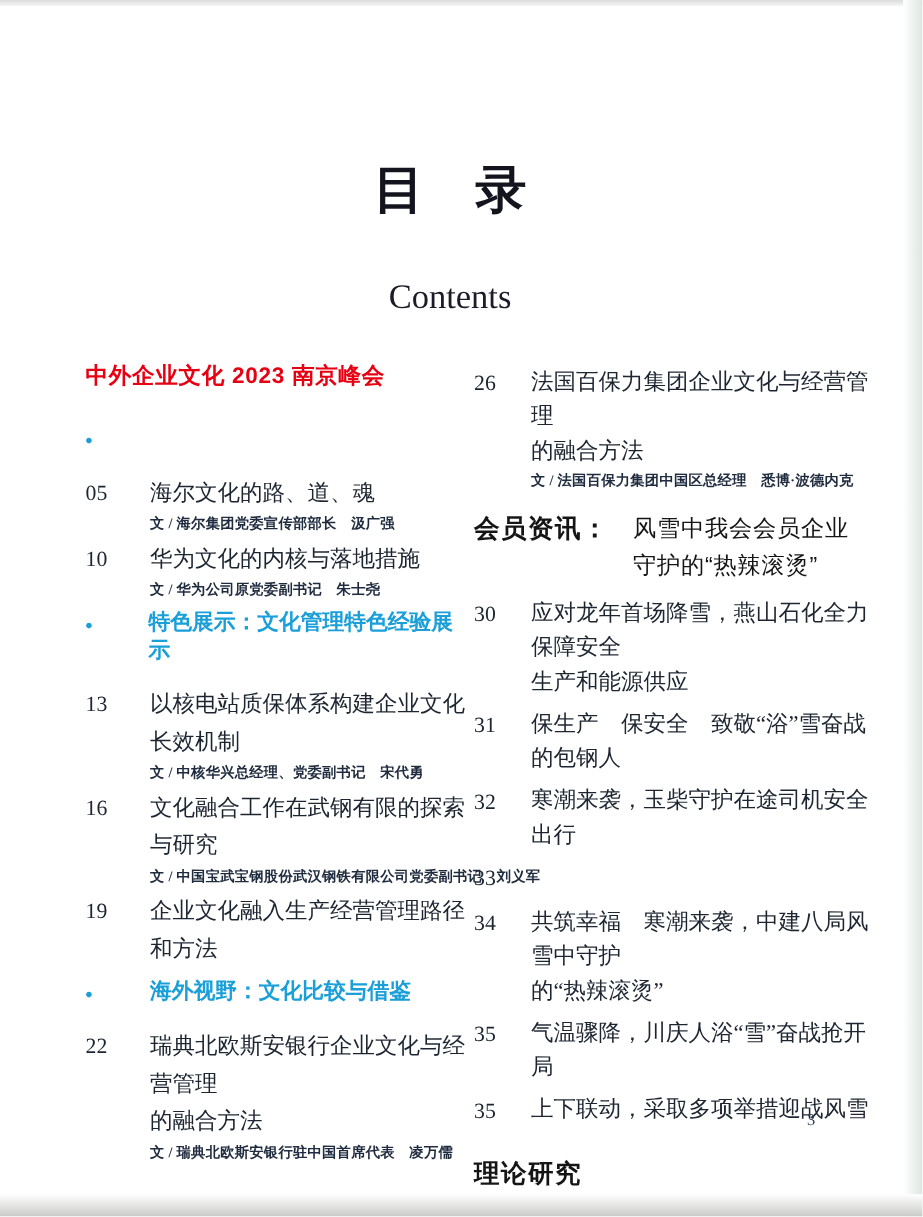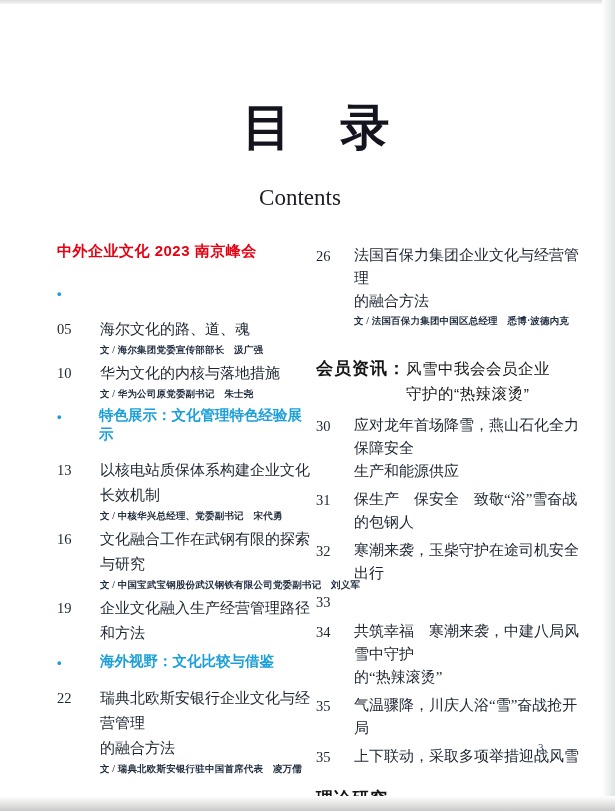--- a/index.html
+++ b/index.html
@@ -12,22 +12,22 @@
   }
   
   .edge-top{position:absolute;top:0;left:0;width:100%;height:4px;
     background:linear-gradient(to bottom,#dcdcdc,#f6f6f6);}
   .edge-right{position:absolute;top:0;right:0;width:13px;height:100%;
     background:linear-gradient(to right,#ffffff,#dde6e0);}
   .edge-bottom{position:absolute;bottom:0;left:0;width:100%;height:15px;
     background:linear-gradient(to bottom,#ffffff 0%,#e3e3e1 55%,#c9c9c7 100%);}
 
   .doc-title{
-    position:absolute; top:98px; left:16px; width:600px; text-align:center;
-    font-size:49px; font-weight:bold; color:#14141e; line-height:60px;
+    position:absolute; top:98px; left:0; width:600px; text-align:center;
+    font-size:34px; font-weight:bold; color:#14141e; line-height:60px;
   }
   .doc-subtitle{
     position:absolute; top:184px; left:0; width:600px; text-align:center;
     font-size:23px; color:#1c1c28; line-height:28px;
   }
 
   .col{position:absolute;}
   .col-left{left:57px; top:241px; width:254px;}
   .col-right{left:316px; top:244px; width:272px;}
 
@@ -49,24 +49,24 @@
   }
   .col-right .entry .num{width:38px;}
   .ebody{flex:1; min-width:0;}
   .etitle{font-size:15px; line-height:25px; color:#1d2531;}
   .col-right .etitle{line-height:23px;}
   .byline{
     font-size:9.5px; font-weight:bold; color:#1f2b3e;
     line-height:12px; margin-top:2px; letter-spacing:0.2px; white-space:nowrap;
   }
 
-  .entry-26{margin-bottom:29px;}
+  .entry-26{margin-bottom:13px;}
   .member-header{
     display:flex; font-family:"Liberation Sans","DejaVu Sans",sans-serif;
-    color:#151515; margin-bottom:8px;
+    color:#151515; margin-bottom:8px;gap:16px;
   }
   .member-header .mh-label{
     flex:none; font-weight:bold; font-size:17px; line-height:25px; letter-spacing:1px;
   }
   .member-header .mh-lines{font-size:15.5px; line-height:25px; font-weight:500; letter-spacing:0.5px;}
   .theory-header{
     font-family:"Liberation Sans","DejaVu Sans",sans-serif;
     font-weight:bold; font-size:17px; color:#151515;
     line-height:22px; margin:18px 0 16px 0; letter-spacing:1px;
   }

